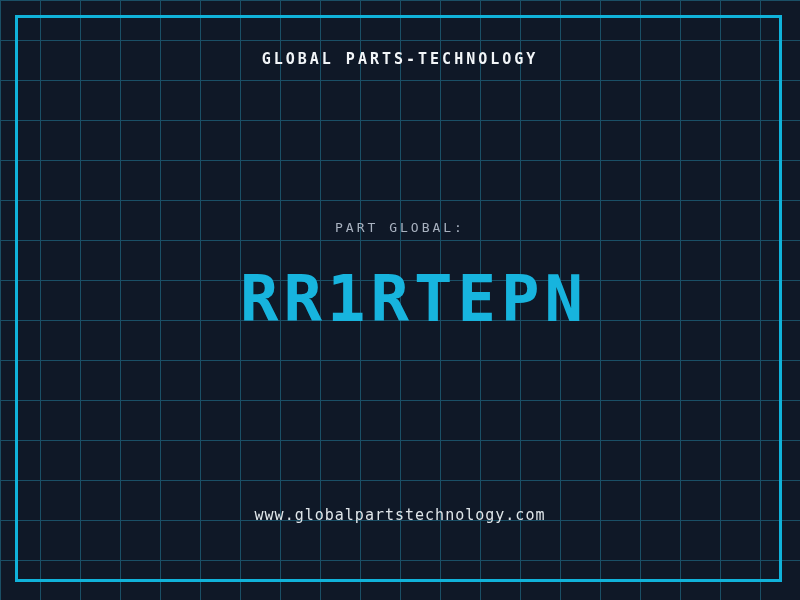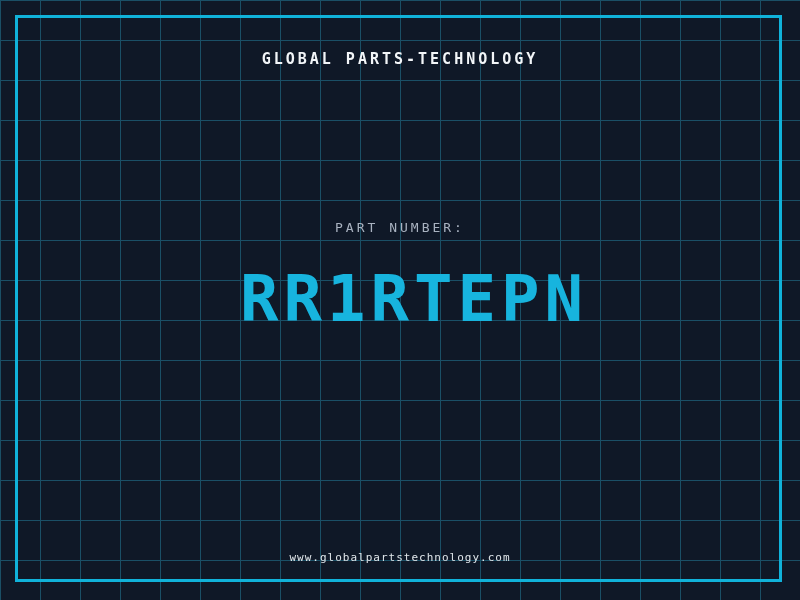--- a/index.html
+++ b/index.html
@@ -57,33 +57,32 @@
   .part-number {
     top: 262px;
     font-size: 64px;
     font-weight: bold;
     letter-spacing: 5px;
     color: #17b4de;
     margin-left: 14px;
   }
   .website {
     top: 506px;
-    font-size: 11px;
+    font-size: 15px;
     letter-spacing: 1px;
     color: #e0e6ea;
-    margin-top: 45px;
   }
 </style>
 </head>
 <body>
 
 <div class="canvas">
   <div class="frame"></div>
 
   <div class="line company-name">GLOBAL PARTS-TECHNOLOGY</div>
 
 
-  <div class="line part-label">PART NUMBER:</div>
+  <div class="line part-label">PART GLOBAL:</div>
 
   <div class="line part-number">RR1RTEPN</div>
 
   <div class="line website">www.globalpartstechnology.com</div>
 </div>
 
 </body></html>

